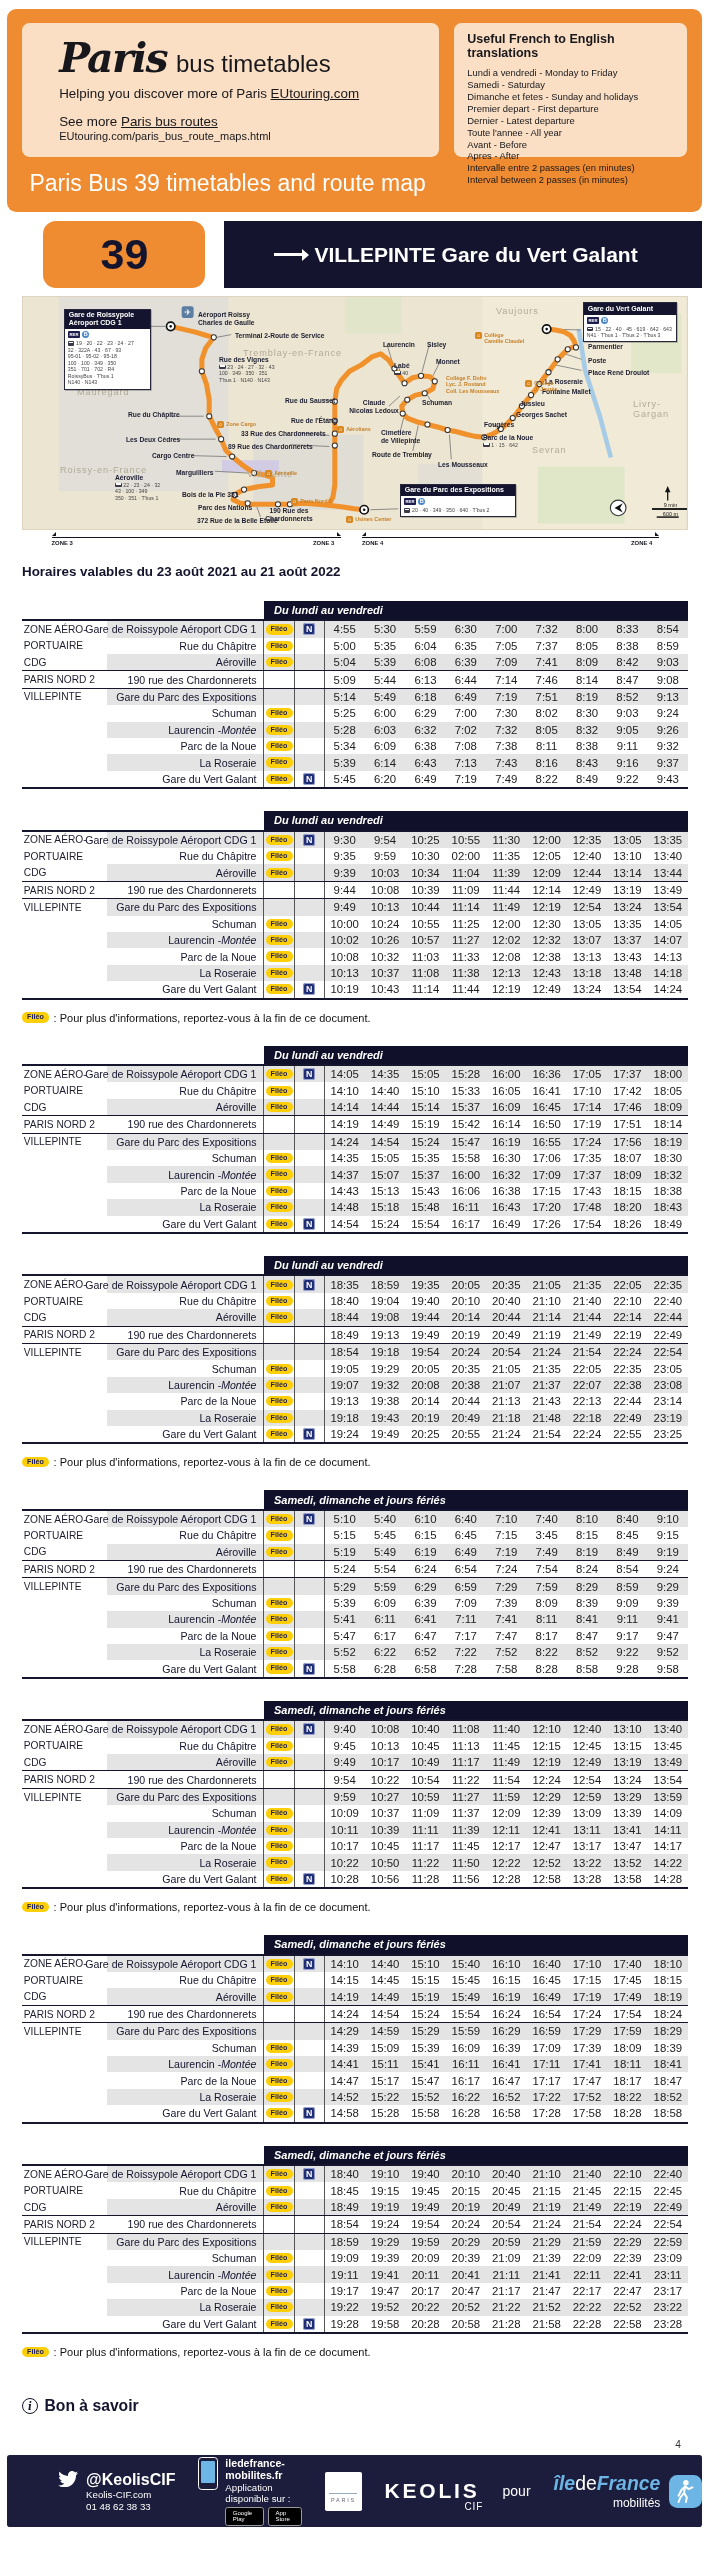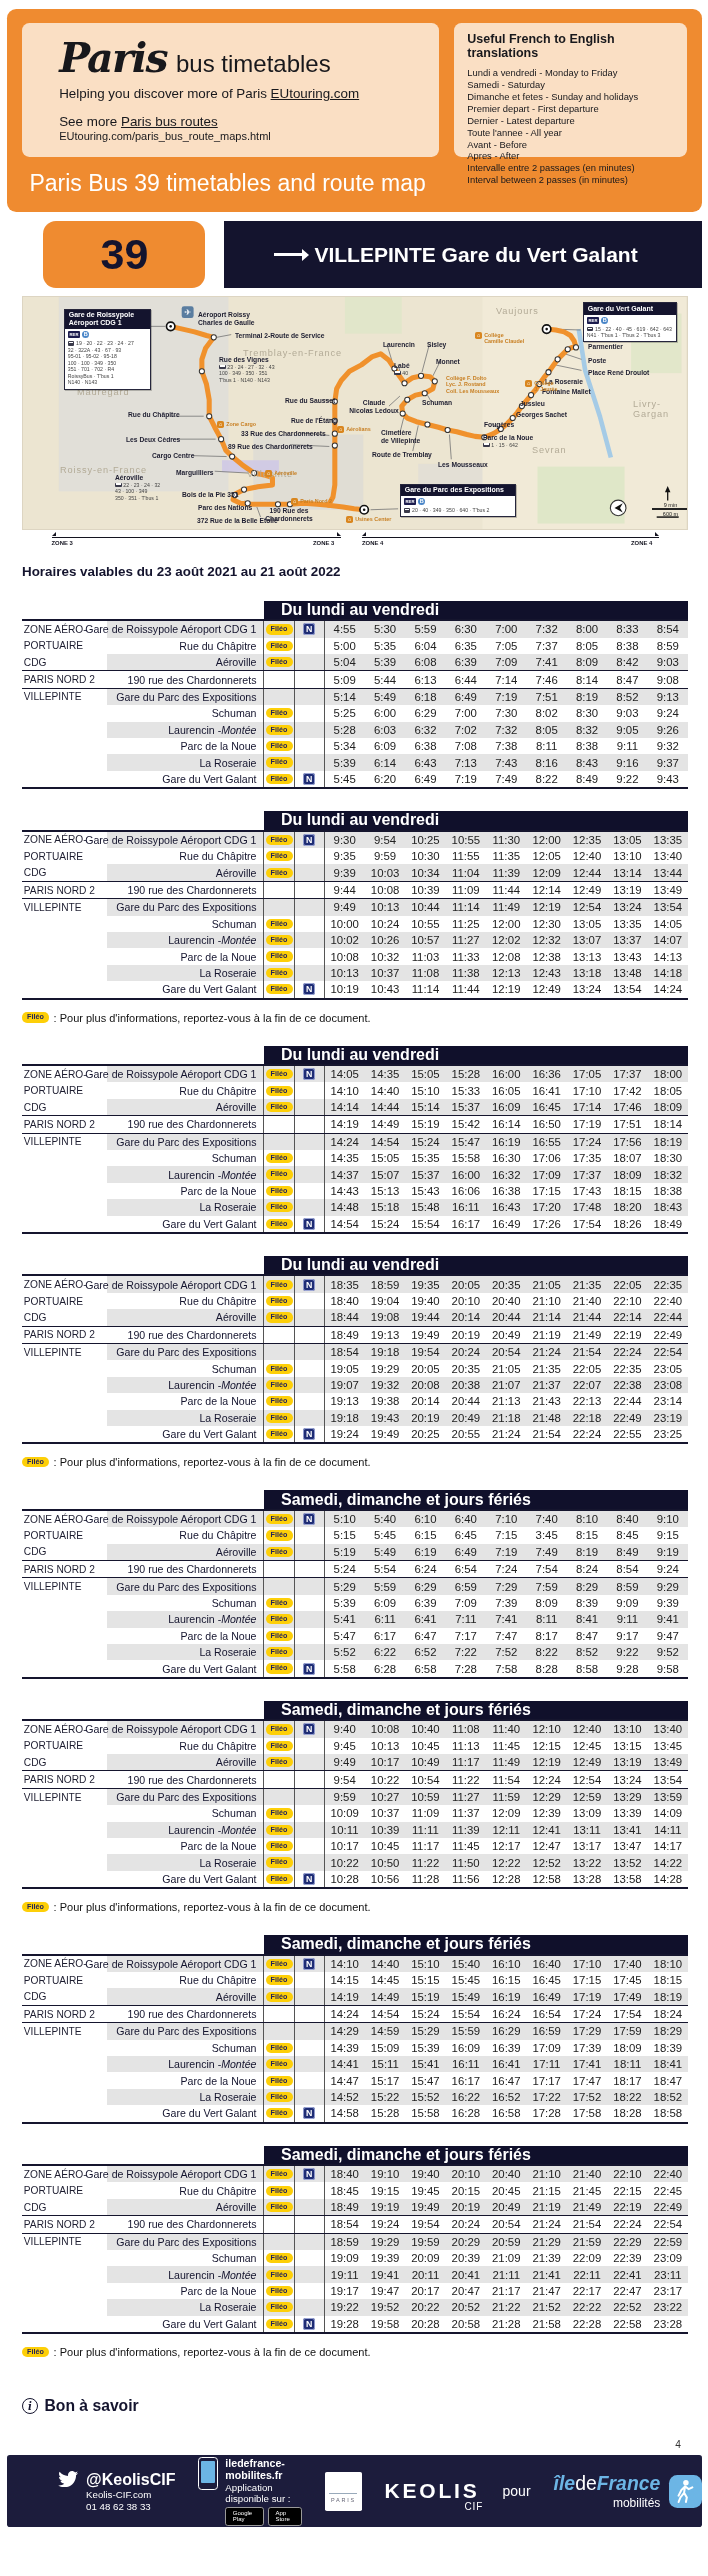--- a/index.html
+++ b/index.html
@@ -51,21 +51,21 @@
   .zonebar{margin:3.7px 0 0 22px;width:666px;height:15.7px;position:relative;}
   .zseg{position:absolute;top:3.7px;border-top:1.5px solid #141420;}
   .zseg::before,.zseg::after{content:"";position:absolute;top:-5.5px;border-bottom:4.6px solid #141420;}
   .zseg::before{left:0;border-left:4.6px solid transparent;}
   .zseg::after{right:0;border-right:4.6px solid transparent;}
   .zlab{position:absolute;top:2.8px;font-size:5.9px;font-weight:bold;color:#141420;}
   .zlab.r{text-align:right;}
   
   #validity{margin:14.8px 0 0 22px;font-size:13.4px;font-weight:bold;color:#14142e;}
   .tt-block{margin:22px 0 0 22px;width:666px;}
-  .tt-head{margin-left:242px;height:18.5px;background:#10102b;color:#fff;display:flex;align-items:center;padding-left:17px;box-sizing:border-box;font-size:16px;font-weight:bold;}
+  .tt-head{margin-left:242px;height:18.5px;background:#10102b;color:#fff;display:flex;align-items:center;padding-left:10px;box-sizing:border-box;font-size:11px;font-weight:bold;font-style:italic;}
   .tt-row{display:grid;grid-template-columns:85px 157px 31px 29.5px repeat(9,1fr);height:16.4px;font-size:11.4px;}
   .tt-row>div{height:100%;display:flex;align-items:center;box-sizing:border-box;}
   .tt-row.shade>div:not(.tt-zone){background:#e4e4e4;}
   .tt-row.top{border-top:2px solid #15152e;}
   .tt-row.sep{border-top:1.3px solid #15152e;}
   .tt-row.bottom{border-bottom:2.2px solid #15152e;}
   .tt-zone{font-size:10.2px;padding-left:1.8px;white-space:nowrap;color:#1d1d30;}
   .tt-stop{justify-content:flex-end;padding-right:6.5px;white-space:nowrap;font-size:10.6px;border-right:1px solid #555;color:#14142e;}
   .tt-stop i{font-style:italic;}
   .tt-fileo{justify-content:center;border-right:1px solid #555;}
@@ -558,21 +558,21 @@
       <div class="tt-row">
         <div class="tt-zone">PORTUAIRE</div>
         <div class="tt-stop">Rue du Châpitre</div>
         <div class="tt-fileo">
           <span class="fileo-badge">Filéo</span>
         </div>
         <div class="tt-noct"></div>
         <div class="tt-time">9:35</div>
         <div class="tt-time">9:59</div>
         <div class="tt-time">10:30</div>
-        <div class="tt-time">11:55</div>
+        <div class="tt-time">02:00</div>
         <div class="tt-time">11:35</div>
         <div class="tt-time">12:05</div>
         <div class="tt-time">12:40</div>
         <div class="tt-time">13:10</div>
         <div class="tt-time">13:40</div>
       </div>
       <div class="tt-row shade">
         <div class="tt-zone">CDG</div>
         <div class="tt-stop">Aéroville</div>
         <div class="tt-fileo">

